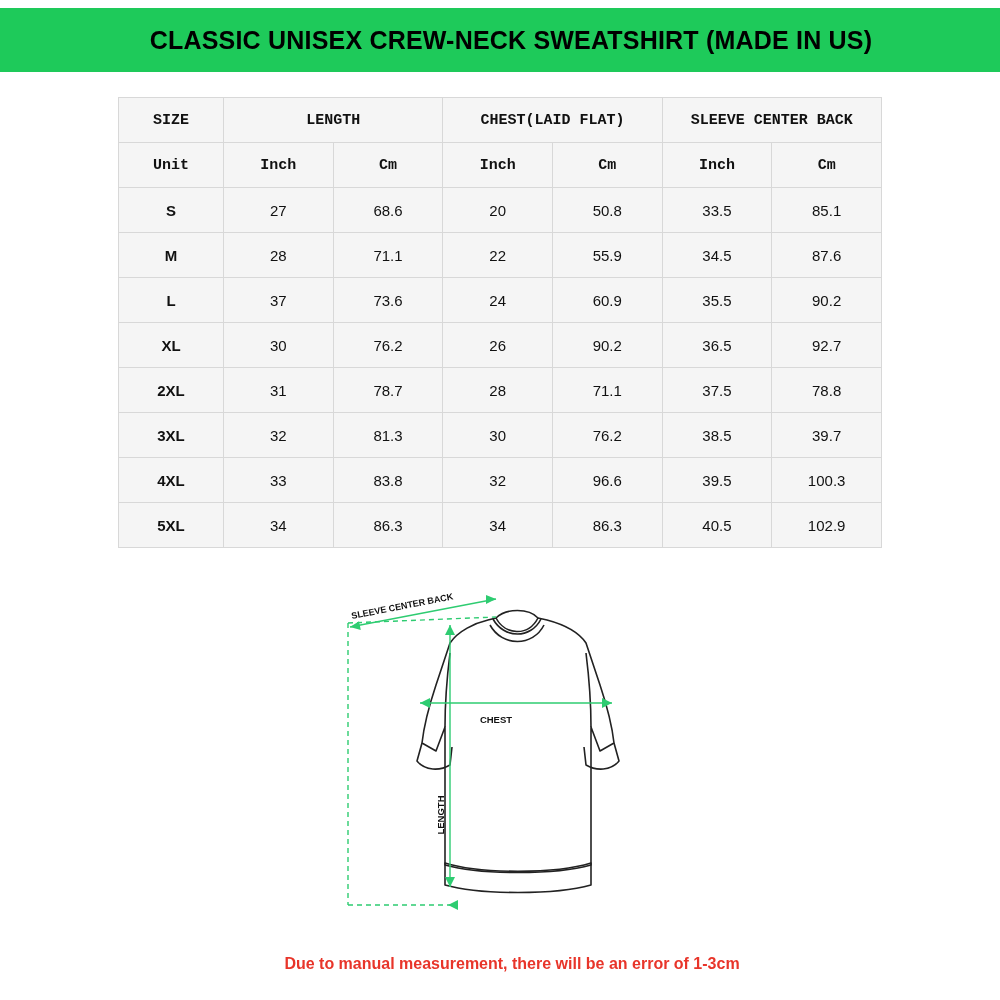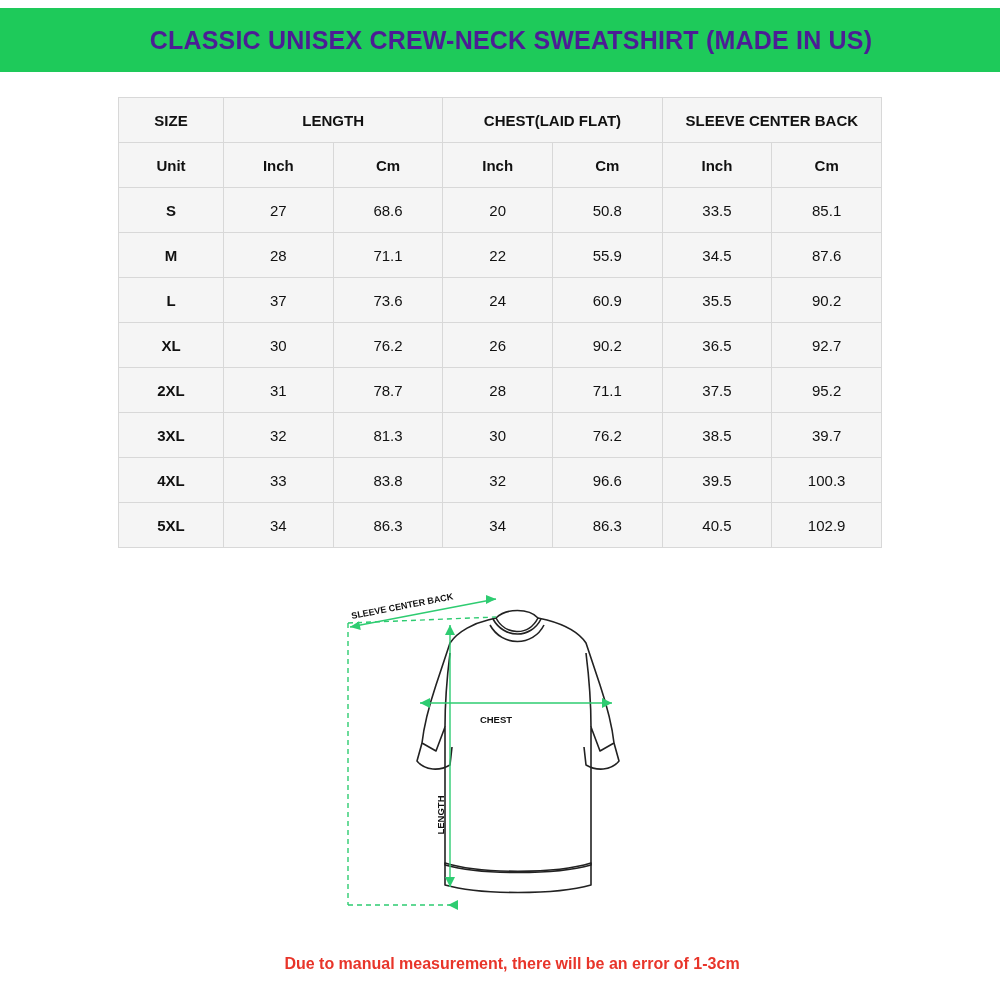--- a/index.html
+++ b/index.html
@@ -20,21 +20,21 @@
   .banner {
     position: absolute;
     left: 0; top: 8px;
     width: 1000px; height: 64px;
     background: #1ECA5A;
     display: flex;
     align-items: center;
     justify-content: center;
   }
   .banner-title {
-    color: #4c1d95;
+    color: #000000;
     font-size: 25px;
     font-weight: bold;
     letter-spacing: 0.2px;
     text-align: center;
     white-space: nowrap;
     margin-left: 22px;
   }
 
   
   .table-wrap {
@@ -52,20 +52,21 @@
     background: #f5f5f5;
     text-align: center;
     font-size: 15px;
     color: #111111;
     height: 45px;
     padding: 0;
   }
   table.size-table th {
     font-weight: bold;
     font-size: 15px;
+    font-family: Liberation Mono, monospace;
   }
   .col-size   { width: 105px; }
   .col-unit   { width: 110px; }
   td.bold, th.bold { font-weight: bold; }
 
   
   .illus {
     position: absolute;
     left: 300px; top: 575px;
     width: 420px; height: 360px;
@@ -149,21 +150,21 @@
           <td>36.5</td>
           <td>92.7</td>
         </tr>
         <tr>
           <td class="bold">2XL</td>
           <td>31</td>
           <td>78.7</td>
           <td>28</td>
           <td>71.1</td>
           <td>37.5</td>
-          <td>95.2</td>
+          <td>78.8</td>
         </tr>
         <tr>
           <td class="bold">3XL</td>
           <td>32</td>
           <td>81.3</td>
           <td>30</td>
           <td>76.2</td>
           <td>38.5</td>
           <td>39.7</td>
         </tr>

